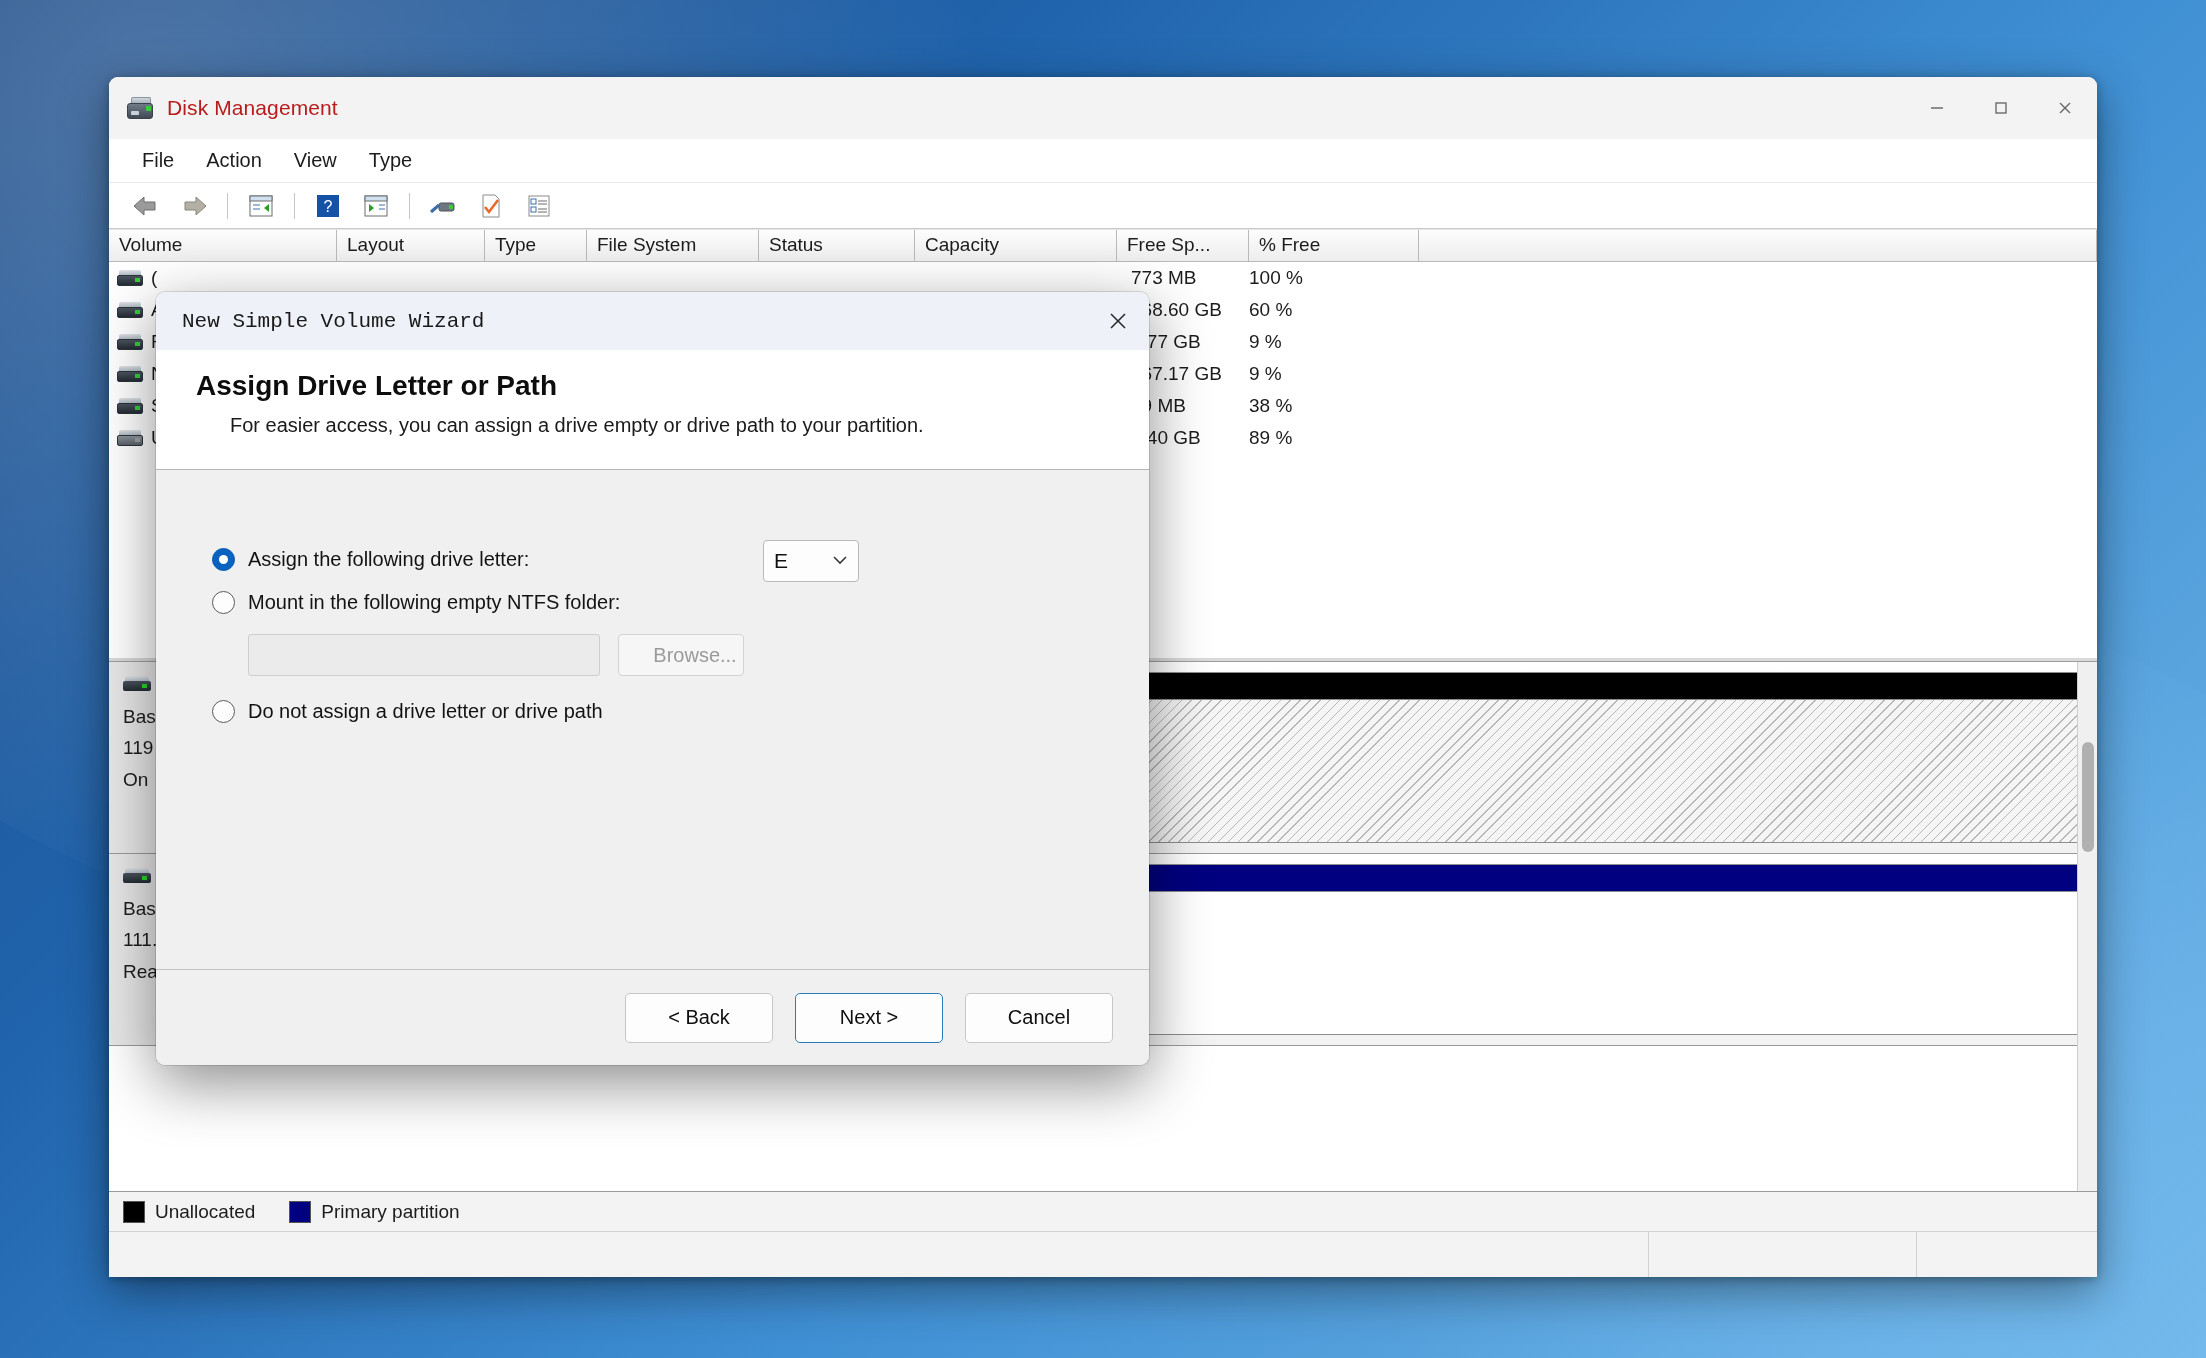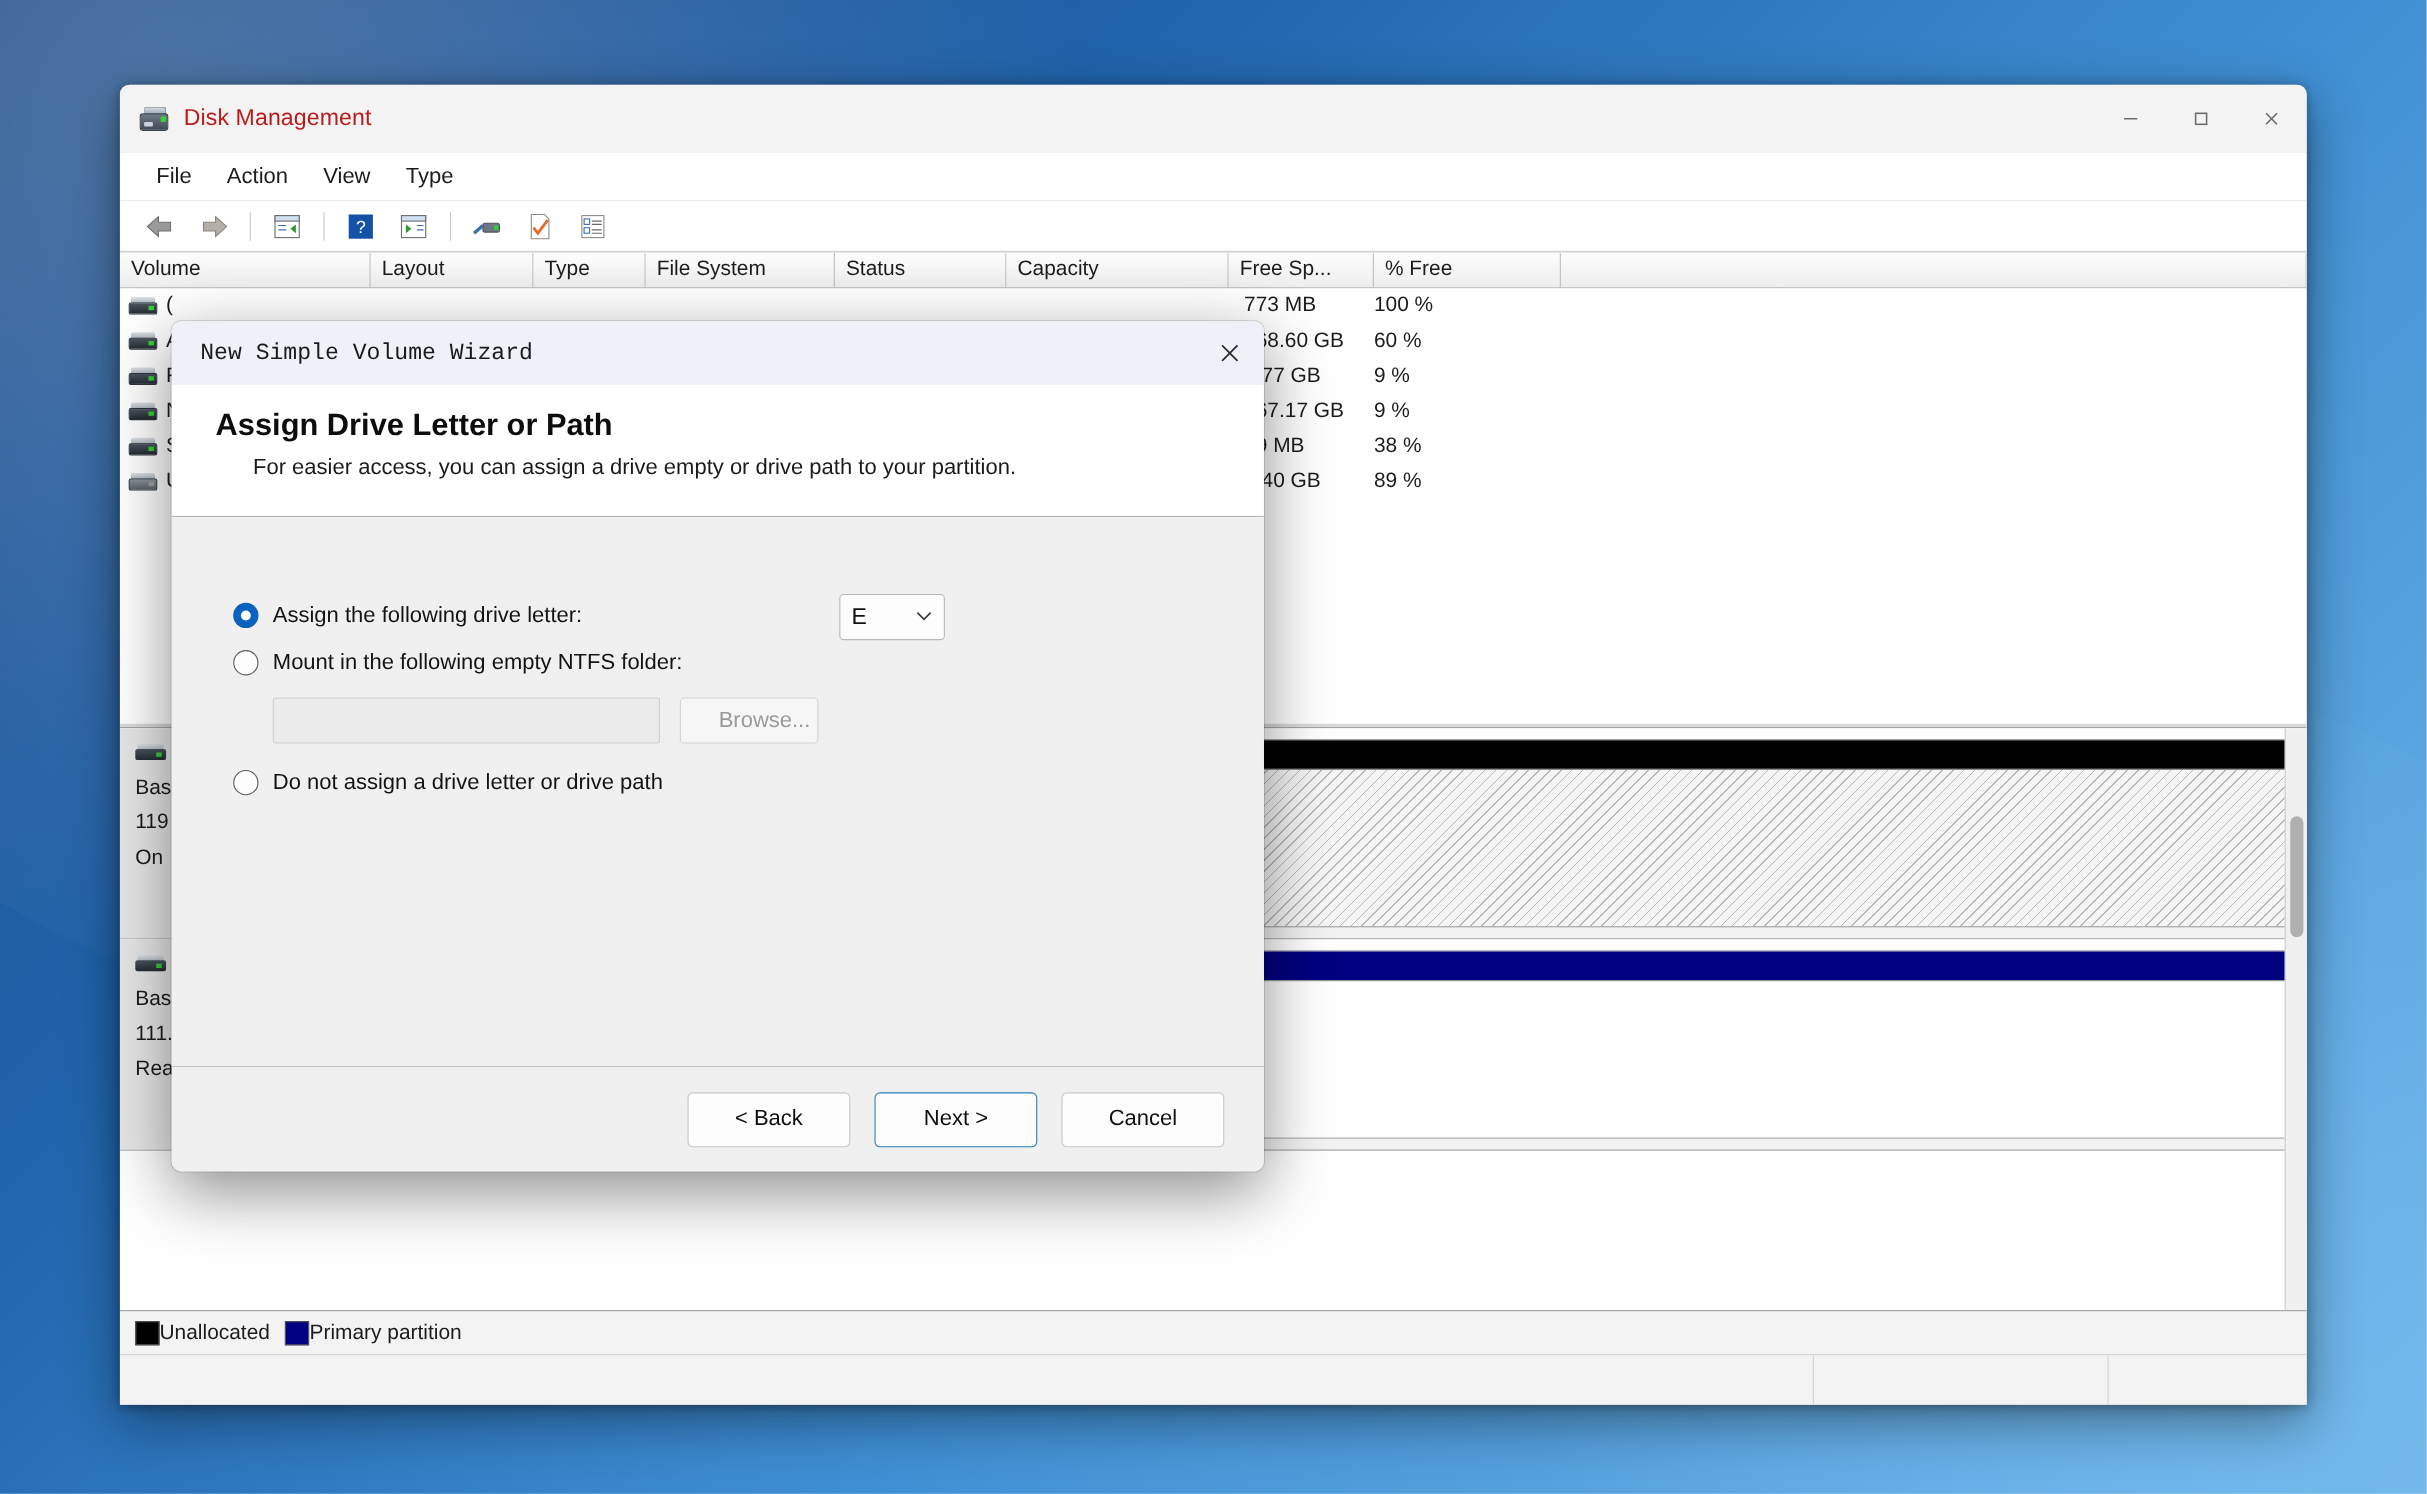--- a/index.html
+++ b/index.html
@@ -158,21 +158,21 @@
   }
   .part .body.hatched {
     background-image:
       repeating-linear-gradient(135deg, #b7b7b7 0 1px, rgba(0,0,0,0) 1px 7px);
     background-color: #f5f5f5;
   }
   
   .legend {
     height: 40px; flex: 0 0 auto; background: #f3f3f3;
     border-top: 1px solid #9a9a9a; display: flex; align-items: center;
-    padding-left: 14px; font-size: 19px; color: #1c1c1c;
+    padding-left: 14px; gap: 10px; font-size: 19px; color: #1c1c1c;
   }
   .swatch { width: 22px; height: 22px; border: 1px solid #555; }
   .sw-unalloc { background: #000; }
   .sw-primary { background: #000080; }
   .legend .lg-gap { width: 14px; }
   .statusbar { height: 46px; flex: 0 0 auto; background:#f3f3f3; border-top:1px solid #d2d2d2;
     display:flex; }
   .statusbar .seg { border-right: 1px solid #d2d2d2; }
 
   

